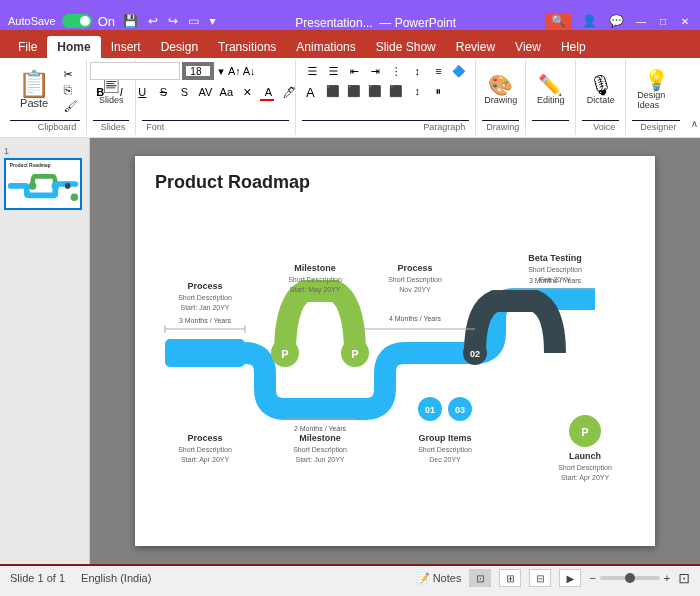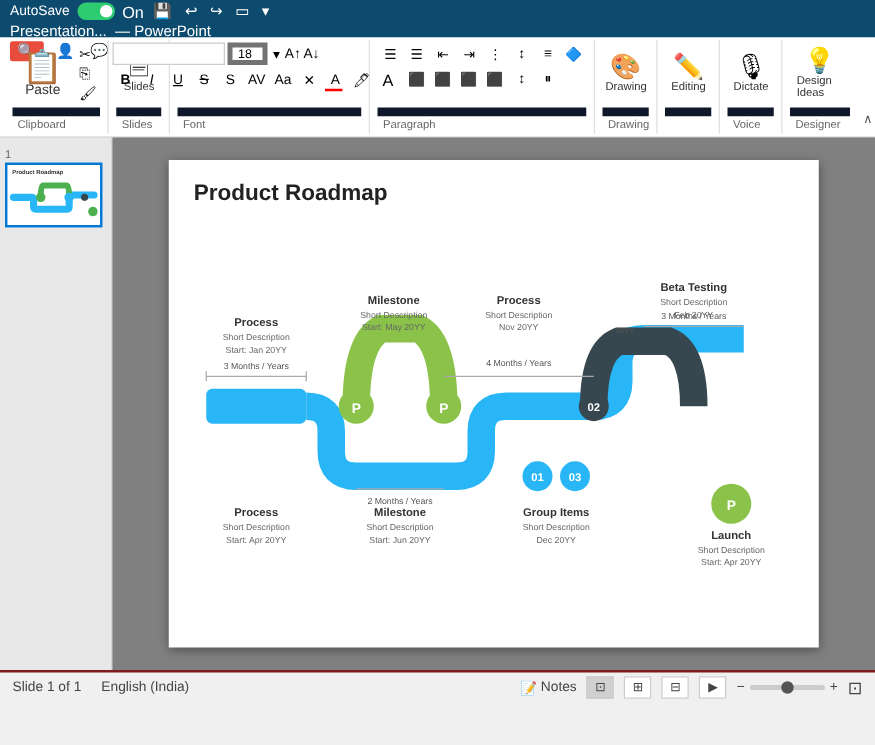--- a/index.html
+++ b/index.html
@@ -1,19 +1,19 @@
 <!DOCTYPE html>
 <html><head>
   <meta charset="utf-8">
   <style>
     * { margin: 0; padding: 0; box-sizing: border-box; }
     body { width: 700px; height: 596px; font-family: 'Segoe UI', Arial, sans-serif; font-size: 11px; background: #f0f0f0; overflow: hidden; user-select: none; }
 
     
-    .title-bar { height: 30px; background: #0c4a6e; display: flex; align-items: flex-start; padding: 0 8px; color: white; font-size: 12px; flex-direction: column; }
+    .title-bar { height: 30px; background: #8b5cf6; display: flex; align-items: flex-end; padding: 0 8px; color: white; font-size: 12px; }
     .title-bar-left { display: flex; align-items: center; gap: 6px; flex: 1; }
     .autosave-toggle { background: #2ecc71; border-radius: 8px; width: 30px; height: 14px; display: flex; align-items: center; padding: 0 2px; }
     .autosave-toggle-dot { width: 10px; height: 10px; background: white; border-radius: 50%; margin-left: auto; }
     .title-bar-center { flex: 2; text-align: center; font-size: 12px; }
     .title-bar-right { flex: 1; display: flex; justify-content: flex-end; gap: 8px; align-items: center; }
     .window-btn { width: 14px; height: 14px; border-radius: 2px; display: flex; align-items: center; justify-content: center; font-size: 10px; color: white; cursor: pointer; }
     .win-min { background: transparent; }
     .win-max { background: transparent; }
     .win-close { background: transparent; }
     .toolbar-icon { font-size: 12px; cursor: pointer; color: white; padding: 2px; }
@@ -22,21 +22,21 @@
     .ribbon { background: #c0392b; }
     .ribbon-tabs { display: flex; align-items: flex-end; padding: 0 8px; height: 28px; }
     .ribbon-tab { padding: 4px 10px; font-size: 12px; cursor: pointer; color: white; border-radius: 3px 3px 0 0; }
     .ribbon-tab.active { background: white; color: #333; font-weight: 600; }
     .ribbon-content { background: white; border-bottom: 1px solid #ddd; display: flex; align-items: stretch; padding: 2px 4px; min-height: 80px; }
 
     
     .ribbon-group { display: flex; flex-direction: column; align-items: center; padding: 2px 6px; border-right: 1px solid #e0e0e0; min-width: fit-content; }
     .ribbon-group:last-child { border-right: none; }
     .ribbon-group-items { display: flex; align-items: center; flex: 1; gap: 2px; }
-    .ribbon-group-label { font-size: 9px; color: #666; margin-top: 2px; padding: 1px 4px; border-top: 7px solid #0f172a; width: 100%; text-align: left; }
+    .ribbon-group-label { font-size: 9px; color: #666; margin-top: 2px; padding: 1px 4px; border-top: 1px solid #0f172a; width: 100%; text-align: right; }
 
     .rb-btn { display: flex; flex-direction: column; align-items: center; justify-content: center; padding: 3px 5px; cursor: pointer; border-radius: 3px; min-width: 36px; }
     .rb-btn .icon { font-size: 20px; line-height: 1; }
     .rb-btn .label { font-size: 9px; color: #333; }
     .rb-btn-large { display: flex; flex-direction: column; align-items: center; justify-content: center; padding: 4px 8px; cursor: pointer; border-radius: 3px; }
     .rb-btn-large .icon { font-size: 26px; line-height: 1; }
     .rb-btn-large .label { font-size: 11px; color: #333; }
 
     .small-btns { display: flex; flex-direction: column; gap: 1px; }
     .sm-btn { padding: 1px 3px; cursor: pointer; font-size: 11px; border-radius: 2px; display: flex; align-items: center; }
@@ -102,20 +102,32 @@
     <span style="font-size:12px; background:#e74c3c; padding:1px 6px; border-radius:2px; cursor:pointer;">🔍</span>
     <span class="toolbar-icon">👤</span>
     <span class="toolbar-icon">💬</span>
     <span class="window-btn win-min">—</span>
     <span class="window-btn win-max">□</span>
     <span class="window-btn win-close" style="color:white;">✕</span>
   </div>
 </div>
 
 <div class="ribbon">
+  <div class="ribbon-tabs">
+    <div class="ribbon-tab">File</div>
+    <div class="ribbon-tab active">Home</div>
+    <div class="ribbon-tab">Insert</div>
+    <div class="ribbon-tab">Design</div>
+    <div class="ribbon-tab">Transitions</div>
+    <div class="ribbon-tab">Animations</div>
+    <div class="ribbon-tab">Slide Show</div>
+    <div class="ribbon-tab">Review</div>
+    <div class="ribbon-tab">View</div>
+    <div class="ribbon-tab">Help</div>
+  </div>
 
   <div class="ribbon-content">
 
     <div class="ribbon-group">
       <div class="ribbon-group-items">
         <div class="rb-btn-large">
           <span class="icon">📋</span>
           <span class="label">Paste</span>
         </div>
         <div class="small-btns">

